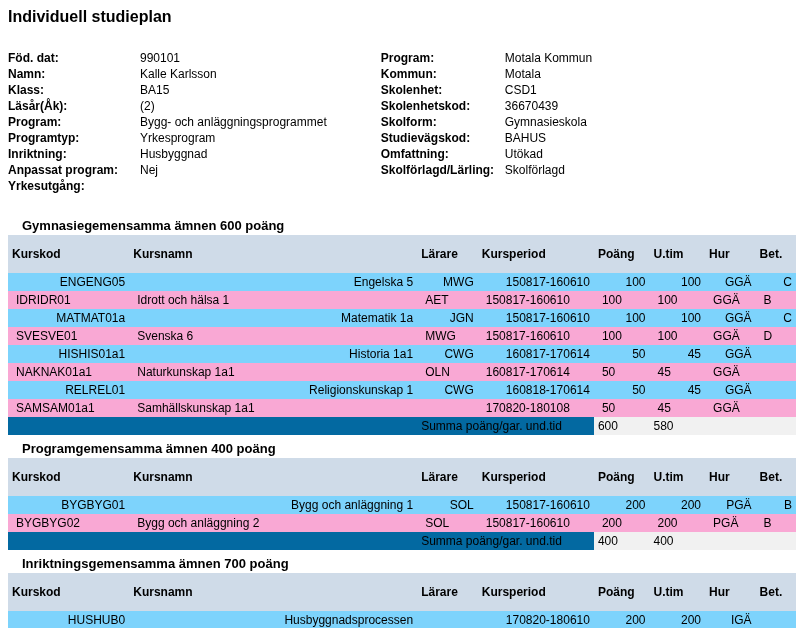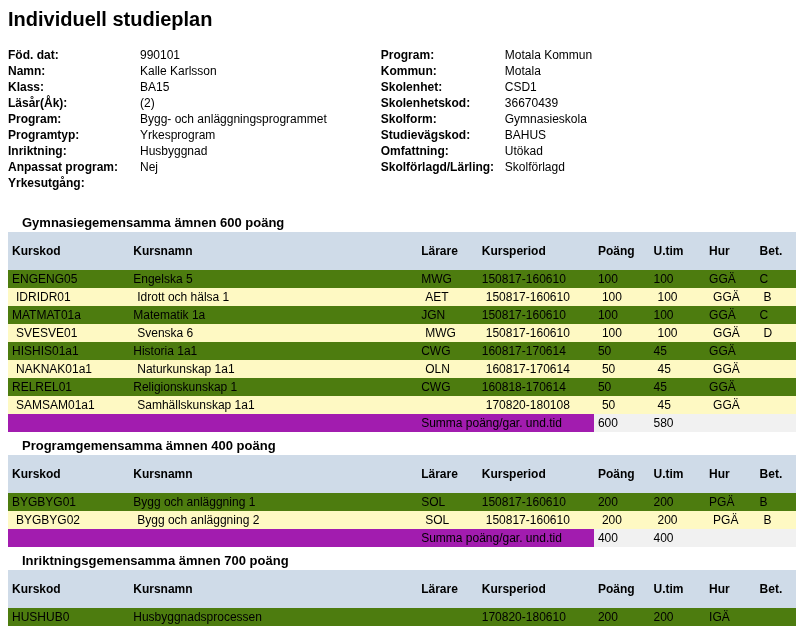--- a/index.html
+++ b/index.html
@@ -6,23 +6,23 @@
   body {
     margin: 0;
     padding: 8px;
     font-family: Arial, Helvetica, sans-serif;
     font-size: 12px;
     color: #000;
     background: #fff;
     width: 804px;
   }
   h1 {
-    font-size: 20px;
+    font-size: 16px;
     font-weight: bold;
-    margin: 0 0 16px 0;
+    margin: 0 0 24px 0;
   }
   .info-block {
     display: flex;
     gap: 0;
     margin-bottom: 24px;
   }
   .info-col {
     display: grid;
     grid-template-columns: auto auto;
     align-content: start;
@@ -45,23 +45,23 @@
   th {
     text-align: left;
     background: #cfdbe8;
     font-weight: bold;
     padding: 12px 4px;
   }
   td {
     padding: 2px 4px;
     vertical-align: top;
   }
-  tr.odd td { background: #fef9c3; padding-left: 8px; }
-  tr.even td { background: #4d7c0f; }
-  tr.sum td { background:#a21caf; }
+  tr.odd td { background: #f9a8d4; padding-left: 8px; }
+  tr.even td { background: #7dd3fc; text-align: right; }
+  tr.sum td { background:#0369a1; }
   tr.sum .numcell, tr.sum .padcell { background:#f1f1f1; }
   col.kurskod { width:120px; }
   col.kursnamn { width:285px; }
   col.larare { width:60px; }
   col.period { width:115px; }
   col.poang { width:55px; }
   col.utim { width:55px; }
   col.hur { width:50px; }
   col.bet { width:40px; }
 </style>

